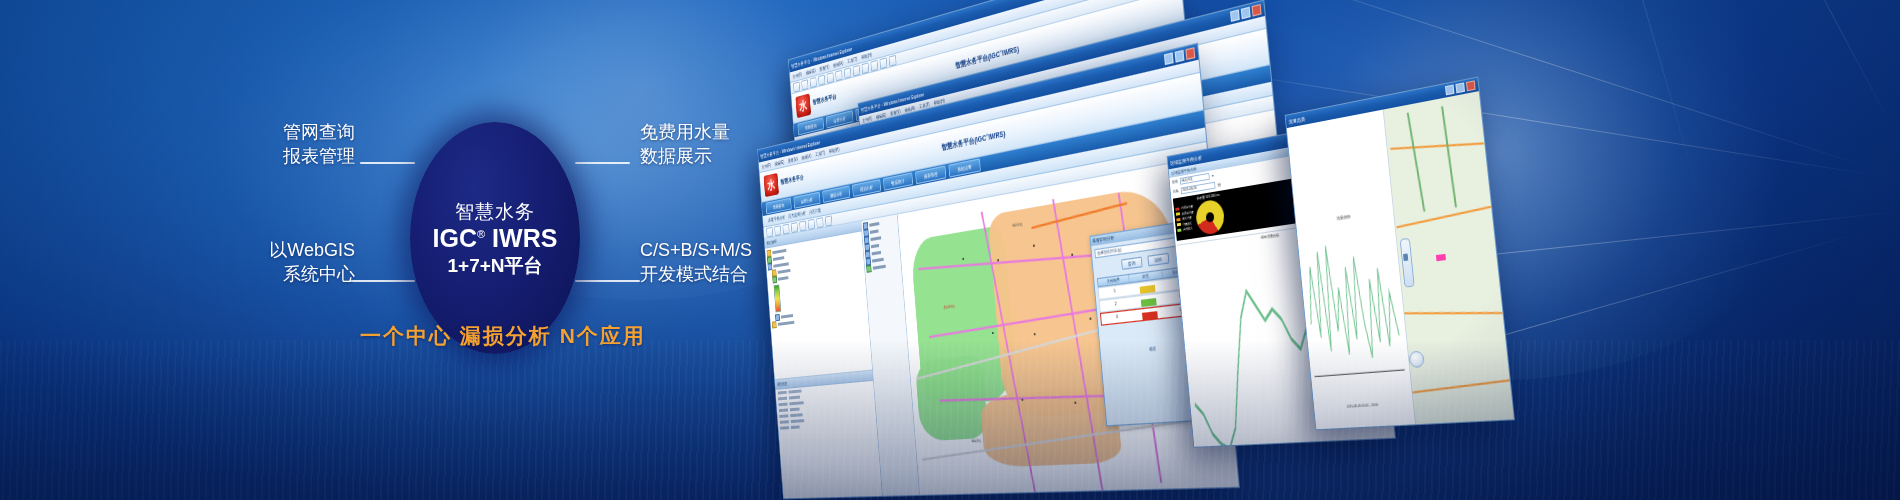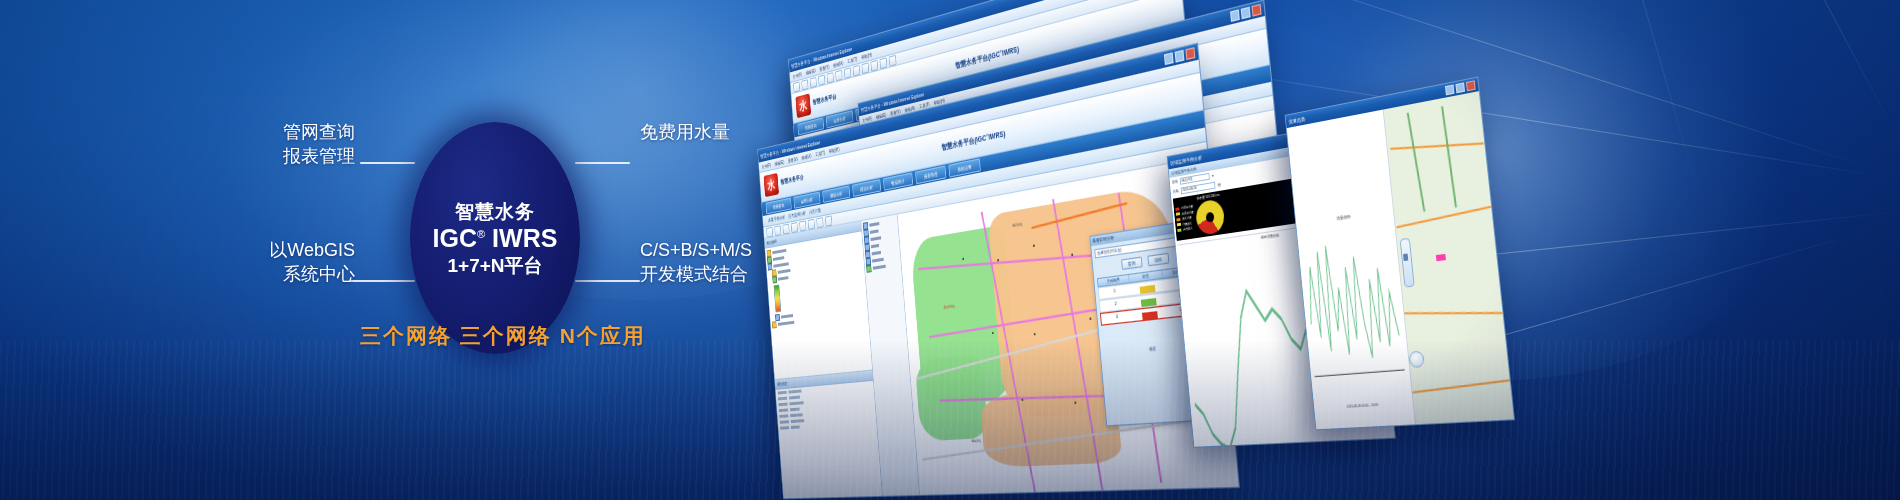--- a/index.html
+++ b/index.html
@@ -26,21 +26,21 @@
   .glow{position:absolute;border-radius:50%;pointer-events:none;
         background:radial-gradient(circle, rgba(190,225,255,0.40) 0%, rgba(120,190,250,0.12) 45%, rgba(0,0,0,0) 72%);}
 
   
   #concept{position:absolute;left:250px;top:100px;width:560px;height:300px;}
 
   .ellipse{position:absolute;left:160px;top:22px;width:170px;height:232px;border-radius:50%;
     background:radial-gradient(ellipse at 38% 28%, #1d2a86 0%, #151e72 45%, #0d1355 100%);
     box-shadow:0 0 26px 10px rgba(10,20,90,0.55);
     display:flex;flex-direction:column;align-items:center;justify-content:center;gap:5px;z-index:4;}
-  .e-l1{color:#fff;font-size:19px;font-weight:bold;letter-spacing:1px;line-height:1;}
+  .e-l1{color:#fff;font-size:19px;font-weight:normal;letter-spacing:1px;line-height:1;}
   .e-l2{color:#fff;font-size:25px;font-weight:bold;line-height:1;white-space:nowrap;}
   .e-l2 sup{font-size:11px;font-weight:normal;vertical-align:super;}
   .e-l3{color:#fff;font-size:19px;font-weight:bold;line-height:1;white-space:nowrap;}
 
   .feat{position:absolute;color:#ffffff;font-size:18px;line-height:1.35;white-space:nowrap;z-index:3;
         text-shadow:0 1px 3px rgba(0,20,70,0.55);}
   .feat.r{text-align:left;}
   .feat.l{text-align:right;}
   .feat .ln2{display:block;}
 
@@ -187,34 +187,35 @@
     <div class="dash" style="left:100px;top:180px;width:65px;"></div>
     <div class="dash" style="left:325px;top:180px;width:65px;"></div>
 
     <div class="feat l" style="left:-45px;top:20px;width:150px;">
       <span>管网查询</span>
       <span class="ln2">报表管理</span>
     </div>
 
     <div class="feat r" style="left:390px;top:20px;width:180px;">
       <span>免费用水量</span>
+      <span class="ln2">数据展示</span>
     </div>
 
     <div class="feat r" style="left:390px;top:138px;width:200px;">
       <span>C/S+B/S+M/S</span>
       <span class="ln2">开发模式结合</span>
     </div>
 
     <div class="feat l" style="left:-55px;top:138px;width:160px;">
       <span>以WebGIS</span>
       <span class="ln2">系统中心</span>
     </div>
   </div>
 
-  <div id="tagline">三个网络  三个网络  N个应用</div>
+  <div id="tagline">一个中心  漏损分析  N个应用</div>
 
   <div id="stack">
 
     <div class="win winA">
       <div class="tbar">
         <span class="tt">智慧水务平台 - Windows Internet Explorer</span>
 
       </div>
       <div class="mbar">
         <span>文件(F)</span>

